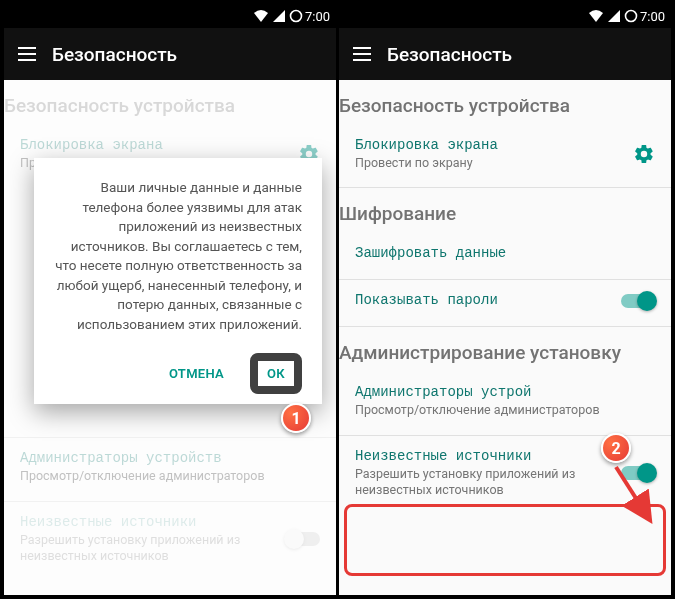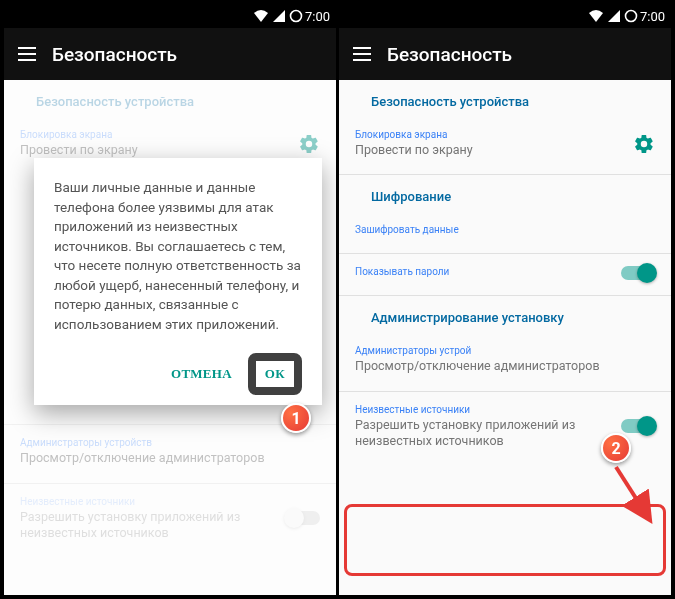--- a/index.html
+++ b/index.html
@@ -7,37 +7,37 @@
   .screen { position: absolute; top: 4px; width: 332px; height: 591px; background: #fafafa; overflow: hidden; }
   .screen-left { left: 4px; }
   .screen-right { left: 339px; }
   .statusbar { height: 24px; background: #000; color: #fff; display: flex; align-items: center; justify-content: flex-end; padding: 0 6px; font-size: 13px; gap: 2px; }
   .sb-icons { display: flex; align-items: center; gap: 3px; }
   .appbar { height: 52px; background: #111; color: #fff; display: flex; align-items: center; padding: 0 14px; gap: 16px; }
   .hamburger { display: flex; flex-direction: column; gap: 4px; cursor: pointer; }
   .hamburger span { display: block; width: 18px; height: 2px; background: #fff; }
   .appbar-title { font-size: 19px; font-weight: 500; }
   .content { background: #fafafa; height: calc(100% - 76px); overflow: hidden; }
-  .section-header { color: #0369a1; font-size: 13px; font-weight: 500; padding: 14px 32px 8px; }
+  .section-header { color: #737373; font-size: 19px; font-weight: 500; padding: 14px 0 8px; }
   .item { padding: 12px 16px; position: relative; }
-  .item-title { color: #3b82f6; font-size: 10px; padding-bottom: 2px; }
+  .item-title { color: #0f766e; font-size: 14px; padding-bottom: 2px; font-family: Liberation Mono, monospace; }
   .item-sub { color: #757575; font-size: 12.5px; line-height: 1.3; }
   .item-icon { position: absolute; right: 16px; top: 50%; transform: translateY(-50%); }
   .gear { color: #009688; }
   .divider { height: 1px; background: #e0e0e0; margin: 4px 0 0 0; }
   .toggle { width: 34px; height: 14px; border-radius: 7px; position: absolute; right: 16px; top: 50%; transform: translateY(-50%); }
   .toggle-on { background: #80cbc4; }
   .toggle-on::after { content: ""; position: absolute; right: -2px; top: -3px; width: 20px; height: 20px; border-radius: 50%; background: #009688; box-shadow: 0 1px 3px rgba(0,0,0,0.3); }
   .toggle-off { background: #bdbdbd; }
   .toggle-off::after { content: ""; position: absolute; left: -2px; top: -3px; width: 20px; height: 20px; border-radius: 50%; background: #eee; box-shadow: 0 1px 3px rgba(0,0,0,0.3); }
   .scrim { position: absolute; inset: 0; background: rgba(255,255,255,0.55); }
   .dimmed .item-title, .dimmed .section-header { opacity: 0.6; }
-  .dialog { position: absolute; left: 30px; right: 14px; top: 154px; background: #fff; box-shadow: 0 8px 24px rgba(0,0,0,0.35); padding: 20px 20px 10px; }
+  .dialog { position: absolute; left: 30px; right: 14px; top: 154px; background: #fff; box-shadow: 0 8px 24px rgba(0,0,0,0.35); padding: 20px 20px 10px; text-align: right; }
   .dialog-text { color: #555; font-size: 13.5px; line-height: 1.45; }
-  .dialog-actions { display: flex; justify-content: flex-end; gap: 6px; margin-top: 18px; align-items: center; font-family: Liberation Serif, serif; }
+  .dialog-actions { display: flex; justify-content: flex-end; gap: 16px; margin-top: 18px; align-items: center; }
   .dbtn { color: #009688; font-size: 13px; font-weight: 600; padding: 8px 10px; letter-spacing: 0.3px; cursor: pointer; }
   .hl-ok { border: 8px solid #404040; border-radius: 8px; padding: 5px 9px; }
   .hl-row { position: absolute; border: 3px solid #e53935; border-radius: 8px; left: 5px; right: 5px; }
   .badge { position: absolute; width: 30px; height: 30px; border-radius: 50%; background: radial-gradient(circle at 30% 30%, #ff7043, #e53935); border: 2px solid #fff; color: #fff; font-size: 16px; font-weight: 700; display: flex; align-items: center; justify-content: center; box-shadow: 0 2px 4px rgba(0,0,0,0.4); }
   .arrow { position: absolute; }
   svg { display: block; }
 </style>
 </head>
 <body>
 

